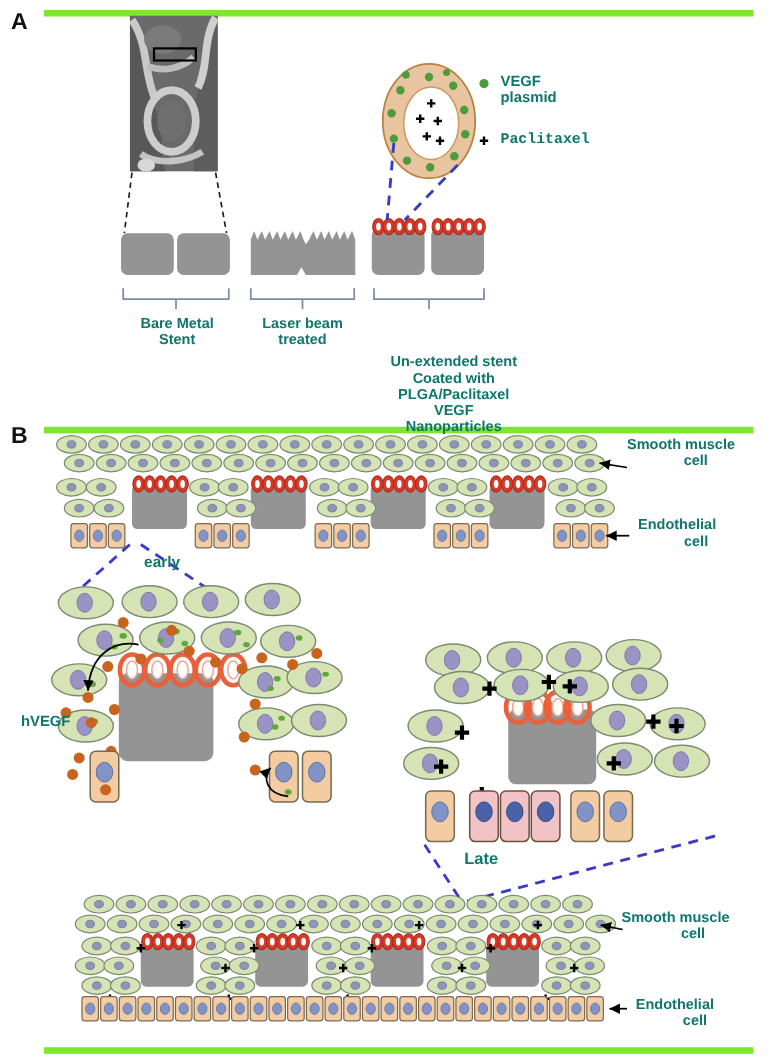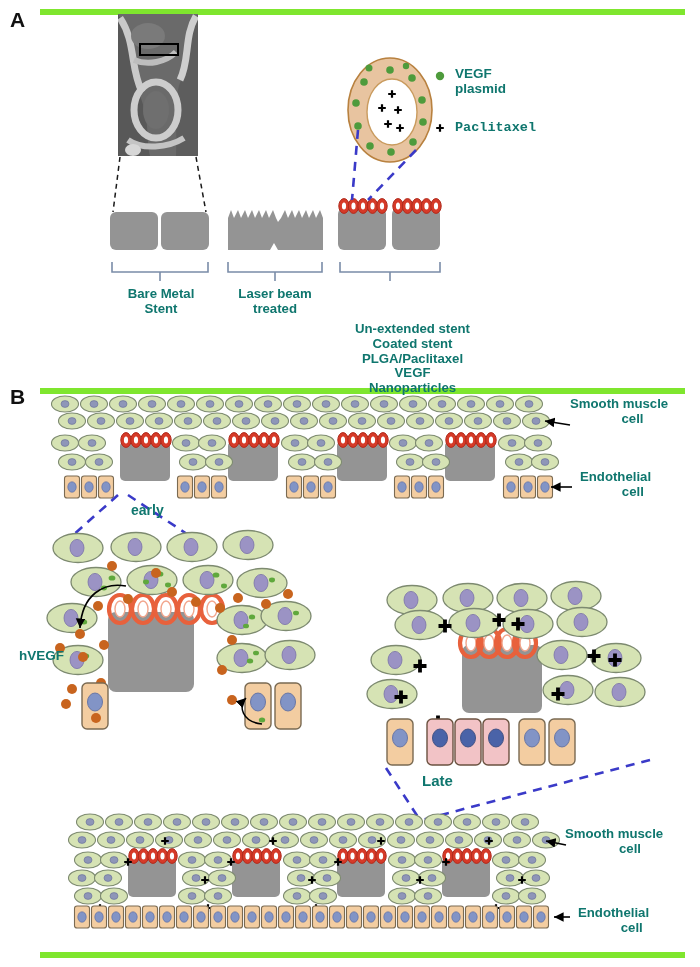--- a/index.html
+++ b/index.html
@@ -603,21 +603,21 @@
 <div class="lbl cap" style="left:215px;top:287px;width:120px;">
   <span>Laser beam</span><br>
   <span>treated</span>
 </div>
 <div class="lbl cap" style="left:100px;top:287px;width:122px;">
   <span>Bare Metal</span><br>
   <span>Stent</span>
 </div>
 <div class="lbl cap" style="left:330px;top:287px;width:165px;margin-top:35px;">
   <span>Un-extended stent</span><br>
-  <span>Coated stent</span><br>
+  <span>Coated with</span><br>
   <span>PLGA/Paclitaxel</span><br>
   <span>VEGF</span><br>
   <span>Nanoparticles</span>
 </div>
 
 <div class="lbl cap" style="left:570px;top:397px;width:125px;text-align:left;">
   <span>Smooth muscle</span><br>
   <span style="display:inline-block;width:100%;text-align:center;">cell</span>
 </div>
 <div class="lbl cap" style="left:580px;top:470px;width:110px;text-align:left;">

